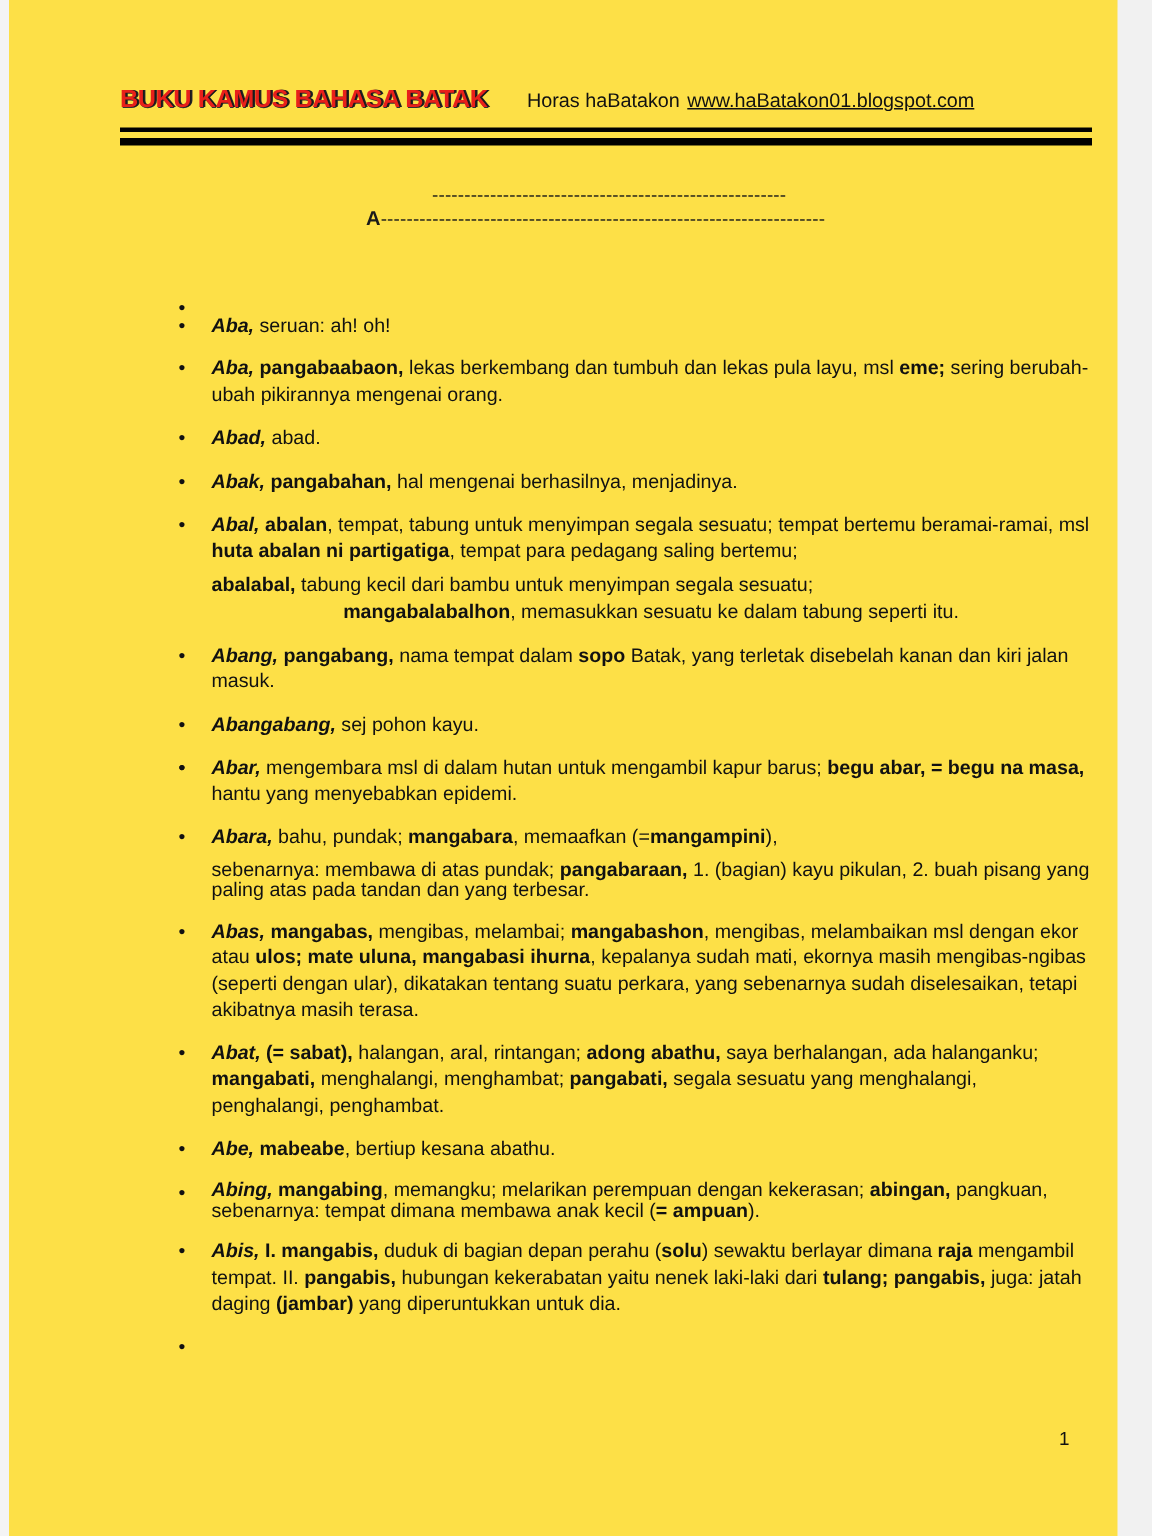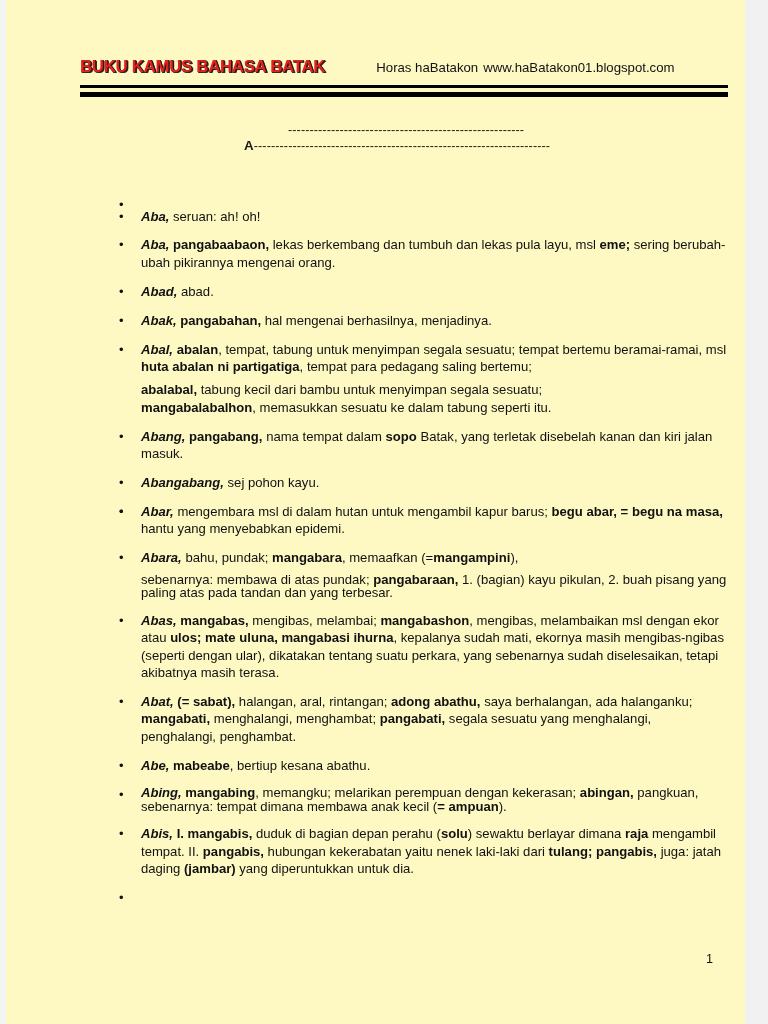--- a/index.html
+++ b/index.html
@@ -12,21 +12,21 @@
     background: #f2f2f2;
     font-family: "Liberation Sans", sans-serif;
     overflow: hidden;
   }
   .page {
     position: absolute;
     left: 6px;
     top: 0;
     width: 739px;
     height: 1024px;
-    background: #fef9c3;
+    background: #fde047;
     box-sizing: border-box;
   }
   .edge-left {
     position: absolute;
     left: 0; top: 0;
     width: 6px; height: 1024px;
     background: #f4f4f4;
   }
   .edge-right {
     position: absolute;
@@ -61,25 +61,26 @@
     text-shadow:
        1px 0 0 #1a1a1a,
        1.6px 0.6px 0 #2a2a2a,
        0.6px 1px 0 #333333;
     transform: scaleX(1.02);
     transform-origin: left center;
   }
   .header-tagline {
     font-size: 13.2px;
     color: #111;
-    margin-left: 56px;
+    margin-left: 31px;
   }
   .header-url {
     font-size: 13.2px;
     color: #111;
+    text-decoration: underline;
     margin-left: 5px;
   }
   .rule-thin {
     position: absolute;
     left: 74px;
     top: 85px;
     width: 648px;
     height: 3px;
     background: #000;
   }
@@ -143,21 +144,21 @@
     left: 8px;
     top: 0;
     font-size: 13px;
     line-height: 1.33;
   }
   .hw { font-weight: bold; font-style: italic; }
   .b  { font-weight: bold; }
   .sub-block {
     margin-top: 6px;
   }
-  .sub-block.nogap { margin-top: 0; }
+  .sub-block.nogap { margin-top: 0; text-align: center; }
 
   
   .page-number {
     position: absolute;
     right: 32px;
     bottom: 58px;
     font-size: 12.6px;
     color: #111;
   }
 </style>

